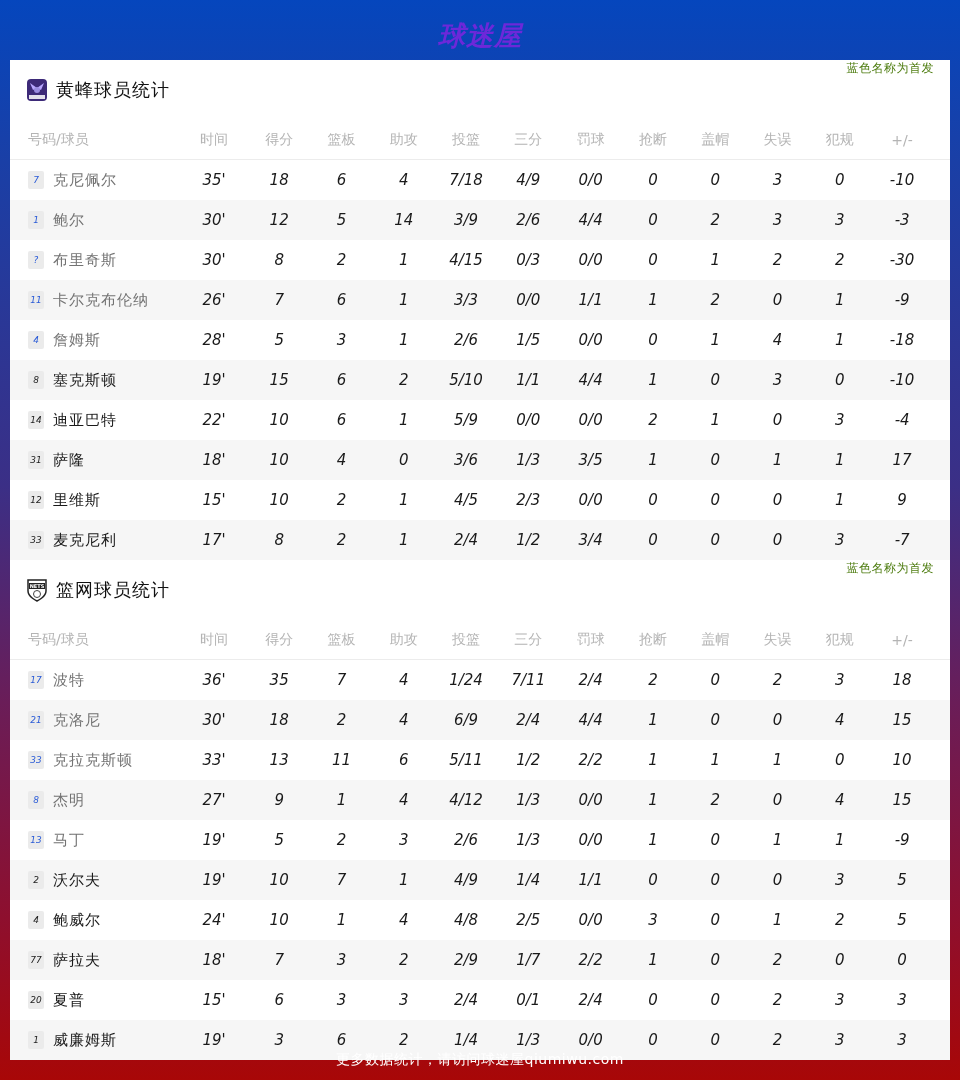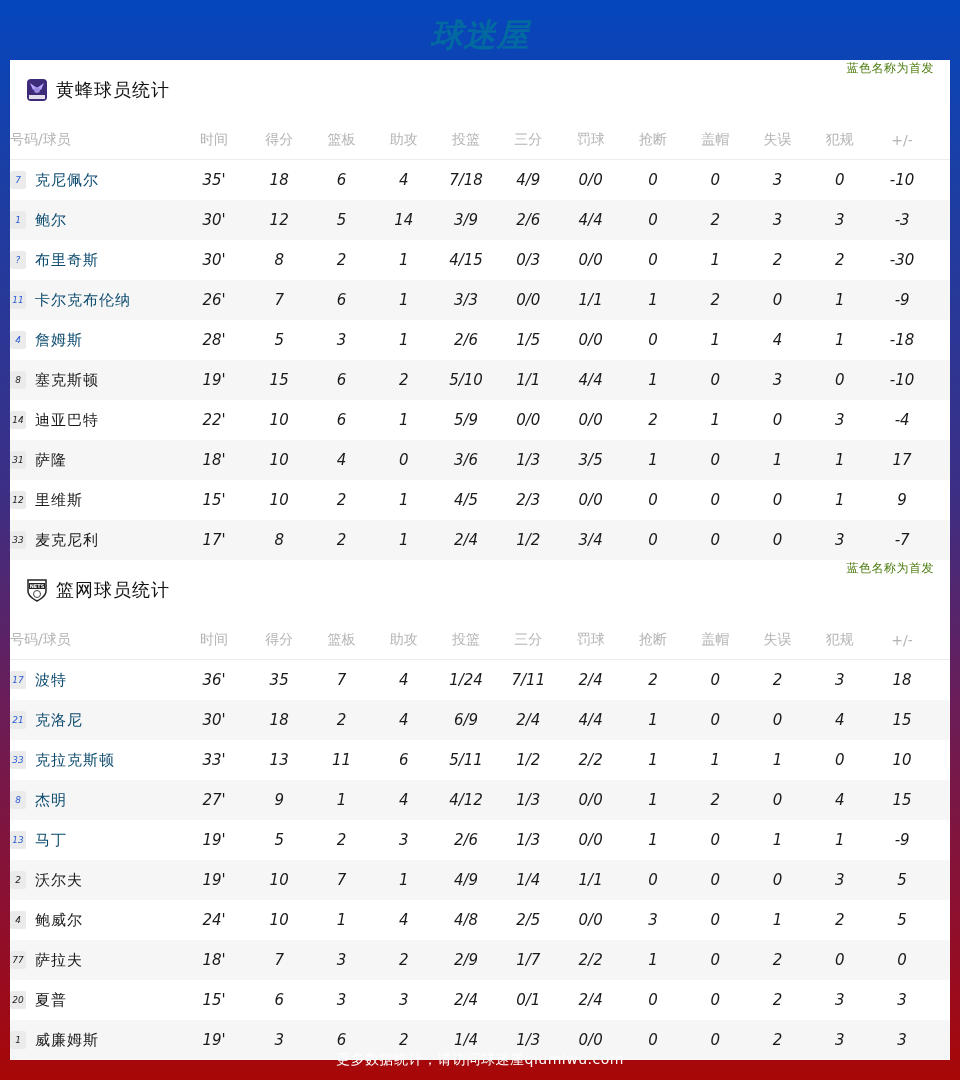--- a/index.html
+++ b/index.html
@@ -4,45 +4,45 @@
 <style>
   * { box-sizing: border-box; margin: 0; padding: 0; }
   html, body { width: 960px; height: 1080px; overflow: hidden; }
   body {
     font-family: "DejaVu Sans", "Liberation Sans", sans-serif;
     background: linear-gradient(180deg, #0546bd 0%, #1a3fa6 15%, #3b2f86 45%, #6a1d58 65%, #8e0f2e 85%, #a80707 100%);
     position: relative;
   }
   .topbar { position: absolute; left: 0; top: 0; width: 960px; height: 60px; display: flex; align-items: center; justify-content: center; }
   .logo {
-    color: #0369a1; font-size: 32px; font-weight: bold; font-style: italic; letter-spacing: 1px;
+    color: #6d28d9; font-size: 27px; font-weight: bold; font-style: italic; letter-spacing: 1px;
     font-family: "DejaVu Sans", sans-serif;
     margin-top: 12px;
   }
   .card { position: absolute; left: 10px; top: 60px; width: 940px; height: 980px; background: #ffffff; }
   .section-head { height: 60px; display: flex; justify-content: space-between; padding: 0 16px 0 16px; }
   .title-wrap { display: flex; align-items: center; }
   .team-logo { width: 22px; height: 24px; margin-right: 8px; display: flex; align-items: center; justify-content: center; }
   .team-title { font-size: 18px; color: #111; font-weight: 500; letter-spacing: 1px; }
   .starter-note { font-size: 12px; color: #4d7c0f; letter-spacing: 0.5px; }
   .col-header { height: 40px; display: flex; align-items: center; border-bottom: 1px solid #ececec; }
   .row { height: 40px; display: flex; align-items: center; }
   .row.alt { background: #f6f6f6; }
-  .c-player { width: 170px; display: flex; align-items: center; }
+  .c-player { width: 170px; padding-left: 18px; display: flex; align-items: center; }
   .c-stat { width: 62.3px; text-align: center; font-size: 15px; color: #1a1a1a; font-style: italic; font-family: "DejaVu Sans", sans-serif; }
   .c-stat.first { width: 68px; }
   .col-header .c-stat, .col-header .c-player-label { color: #b4b4b4; font-style: normal; font-size: 14px; }
   .c-player-label { color: #b4b4b4; font-size: 14px; }
   .jersey {
     width: 16px; height: 18px; background: #ebebeb; border-radius: 2px;
     font-size: 9px; display: flex; align-items: center; justify-content: center; margin-right: 9px; font-style: italic; color: #222;
   }
   .jersey.starter { color: #2a5bd7; }
   .pname { font-size: 15px; color: #1a1a1a; letter-spacing: 1px; }
-  .pname.starter { color: #0c4a6e; }
+  .pname.starter { color: #737373; }
   .footer { position: absolute; left: 0; top: 1040px; width: 960px; height: 40px; display: flex; align-items: center; justify-content: center; }
   .footer-text { color: #ffffff; font-size: 14px; letter-spacing: 0.5px; }
 </style>
 </head>
 <body>
 
 <div class="topbar">
   <div class="logo">球迷屋</div>
 </div>
 

